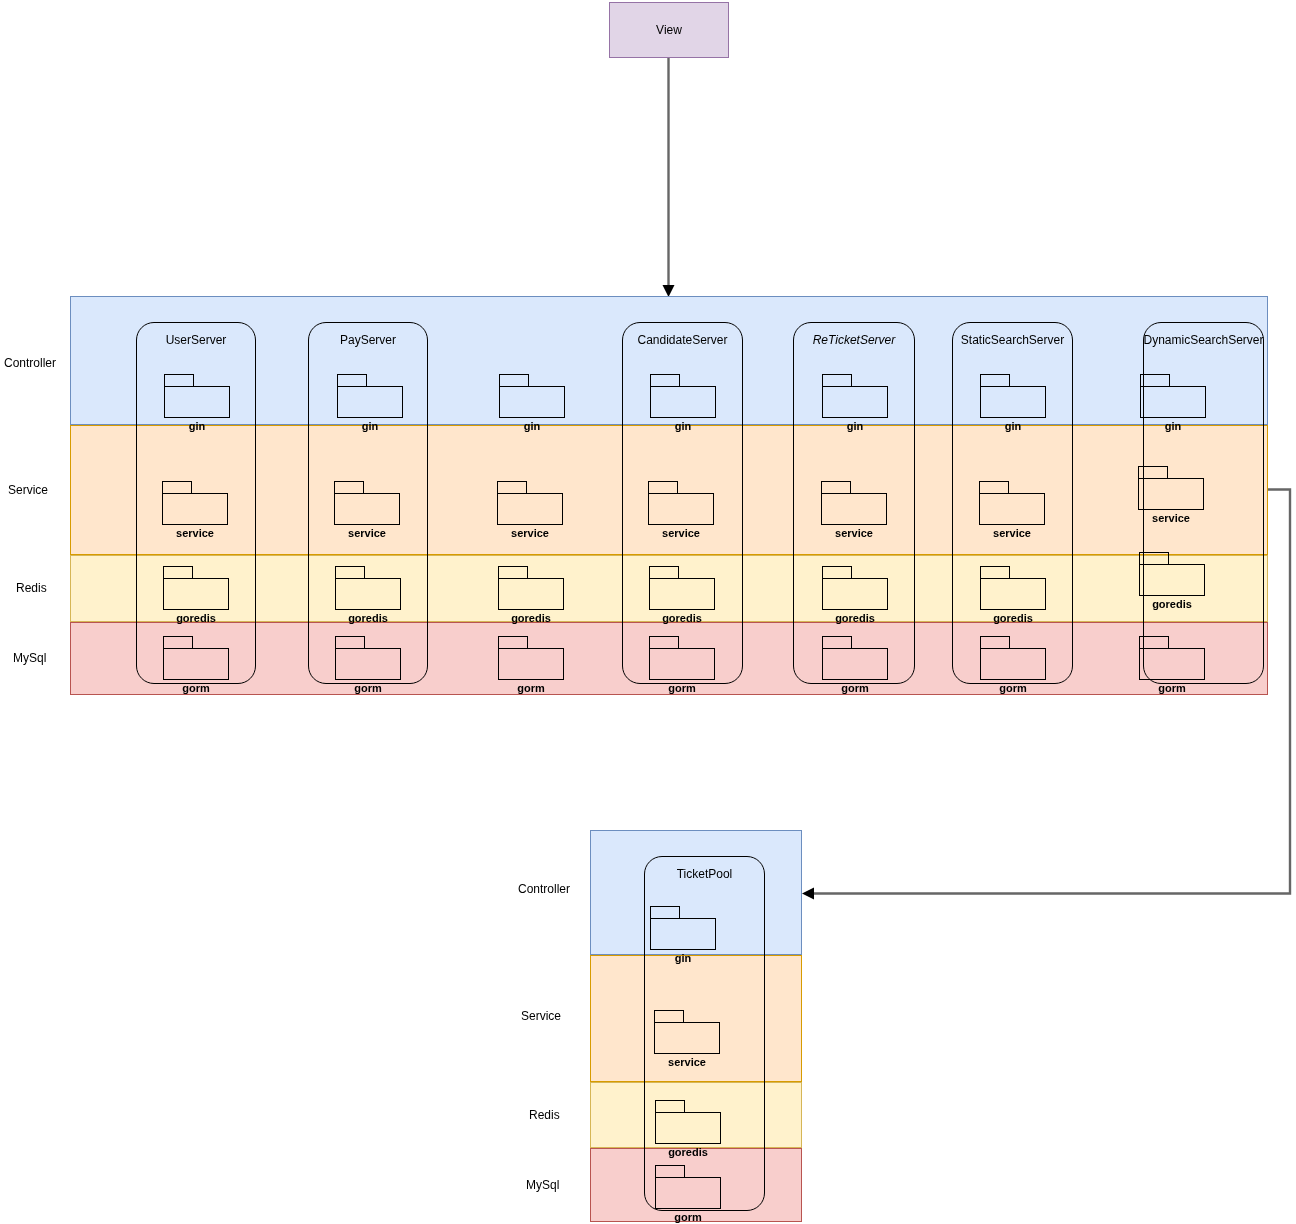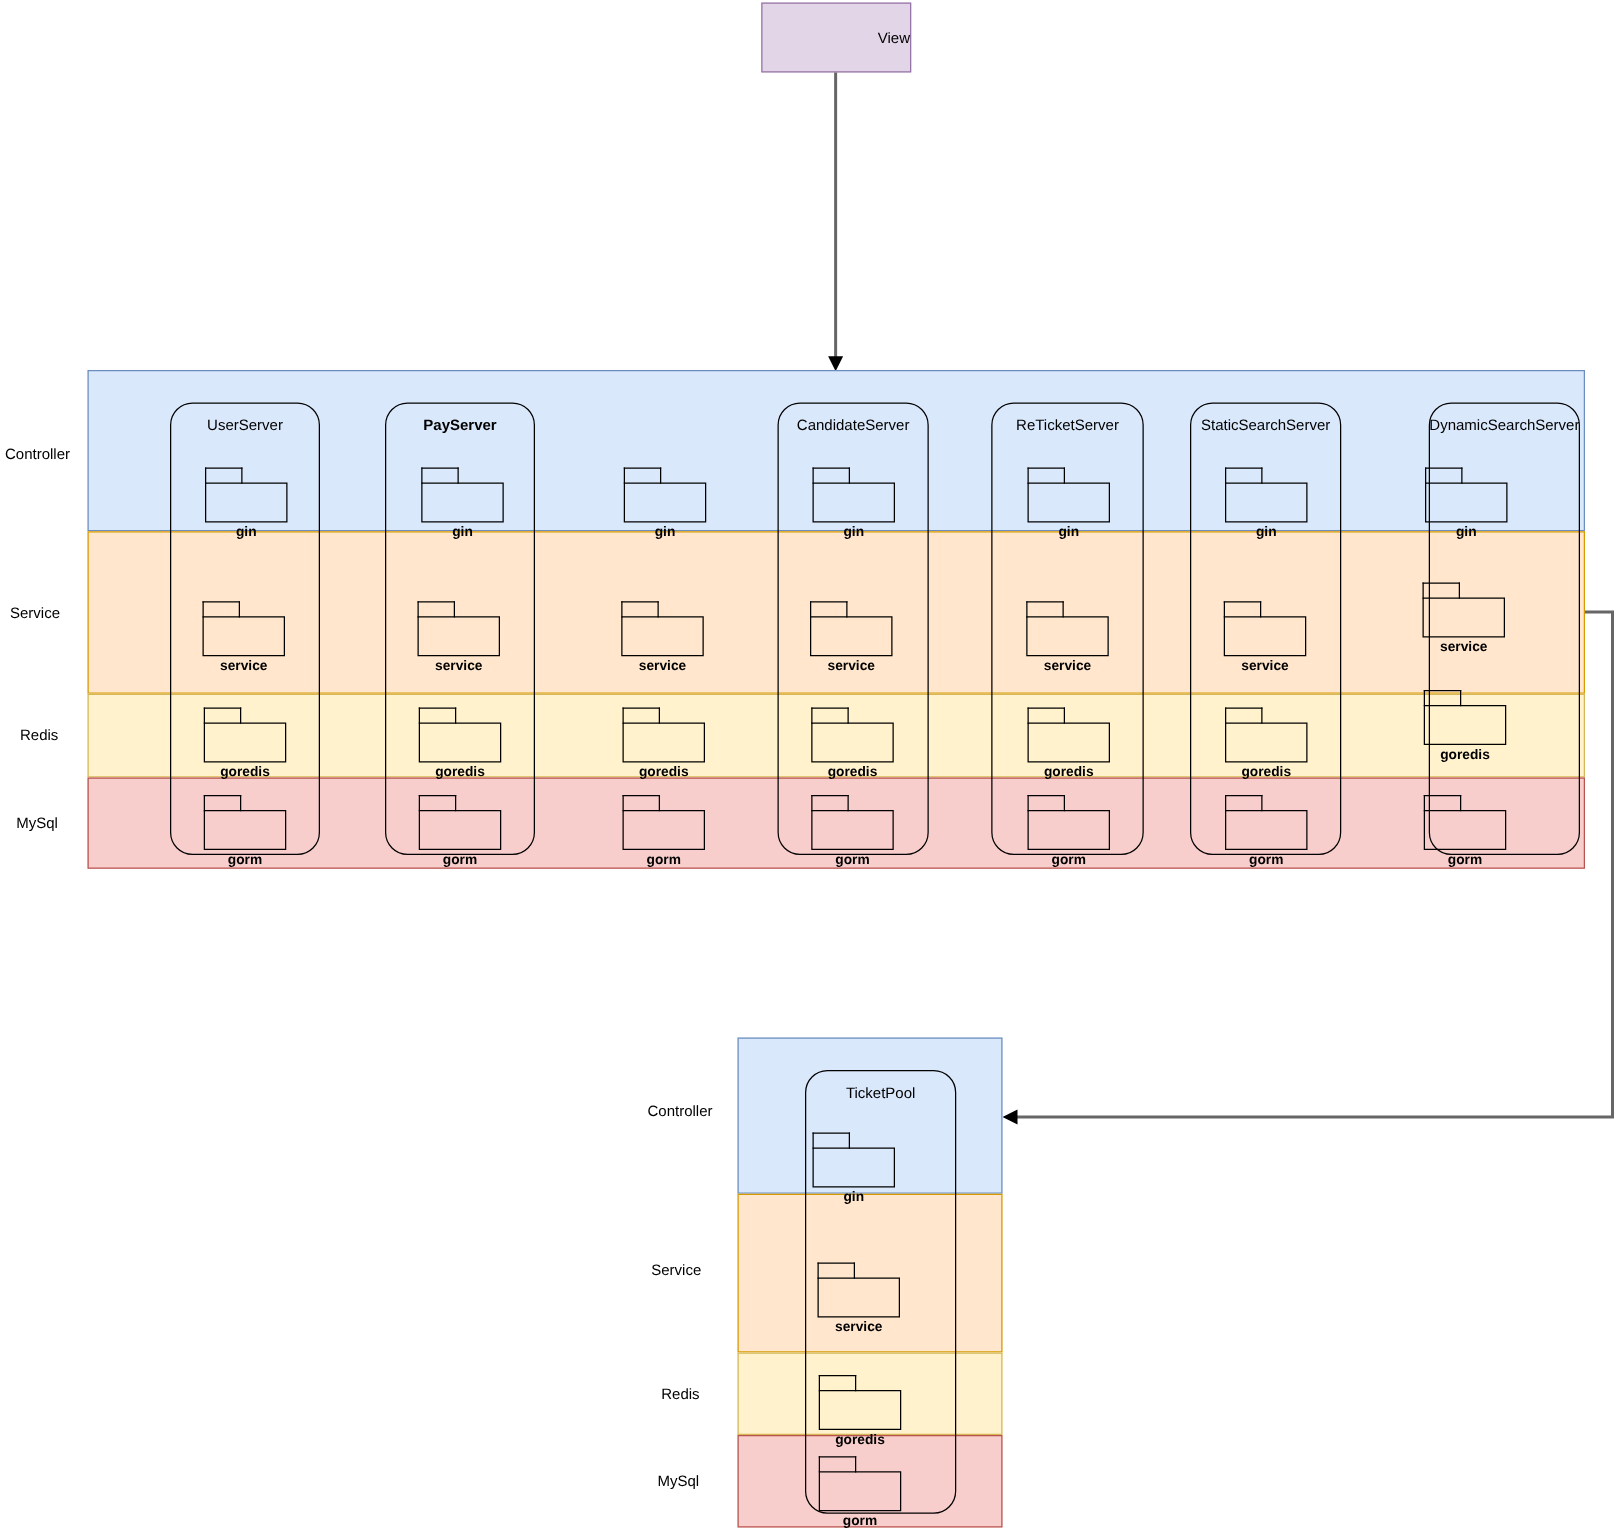--- a/index.html
+++ b/index.html
@@ -24,21 +24,21 @@
 
   
   .view-node {
     left: 609px; top: 2px;
     width: 120px; height: 56px;
     background: #e1d5e7;
     border: 1px solid #9673a6;
     box-sizing: border-box;
     display: flex;
     align-items: center;
-    justify-content: flex-end;
+    justify-content: center;
     font-size: 12px;
     color: #000000;
   }
 
   
   .band {
     box-sizing: border-box;
   }
   .band-controller { background: #dae8fc; border: 1px solid #6c8ebf; }
   .band-service    { background: #ffe6cc; border: 1px solid #d79b00; }
@@ -177,21 +177,21 @@
         <span>goredis</span>
       </div>
   </div>
   <div class="abs pkg" style="left:163px; top:636px;">
     <div class="tab"></div>
     <div class="body">
         <span>gorm</span>
       </div>
   </div>
 
-  <div class="abs server-box" style="left:308px; top:322px; width:120px; height:362px;font-weight:bold;">
+  <div class="abs server-box" style="left:308px; top:322px; width:120px; height:362px;">
     <div class="server-title">PayServer</div>
   </div>
   <div class="abs pkg" style="left:337px; top:374px;">
     <div class="tab"></div>
     <div class="body">
         <span>gin</span>
       </div>
   </div>
   <div class="abs pkg" style="left:334px; top:481px;">
     <div class="tab"></div>
@@ -258,21 +258,21 @@
         <span>goredis</span>
       </div>
   </div>
   <div class="abs pkg" style="left:649px; top:636px;">
     <div class="tab"></div>
     <div class="body">
         <span>gorm</span>
       </div>
   </div>
 
-  <div class="abs server-box" style="left:793px; top:322px; width:122px; height:362px;">
+  <div class="abs server-box" style="left:793px; top:322px; width:122px; height:362px;font-style:italic;">
     <div class="server-title">ReTicketServer</div>
   </div>
   <div class="abs pkg" style="left:822px; top:374px;">
     <div class="tab"></div>
     <div class="body">
         <span>gin</span>
       </div>
   </div>
   <div class="abs pkg" style="left:821px; top:481px;">
     <div class="tab"></div>

